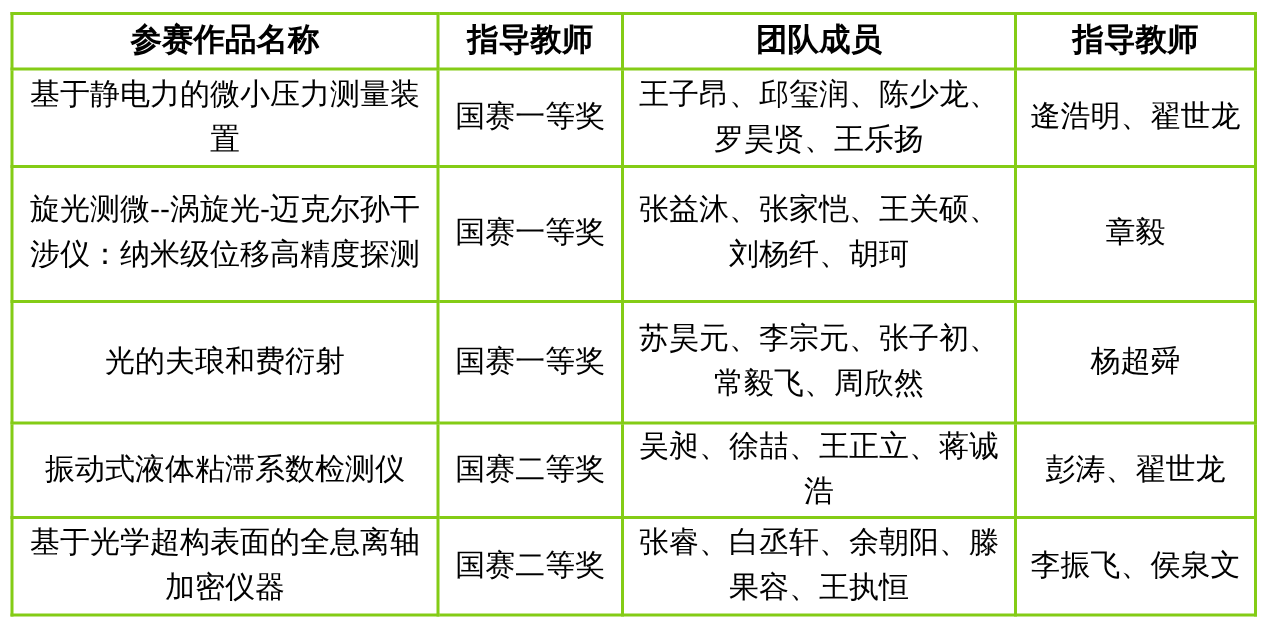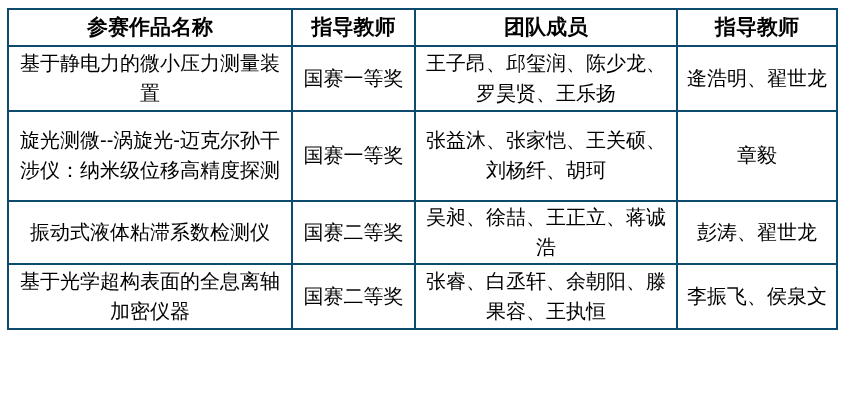--- a/index.html
+++ b/index.html
@@ -16,21 +16,21 @@
     padding: 8px 7px;
   }
   table.award-table {
     border-collapse: collapse;
     table-layout: fixed;
     width: 829px;
     color: #000000;
   }
   table.award-table th,
   table.award-table td {
-    border: 2px solid #0c4a6e;
+    border: 2px solid #84cc16;
     text-align: center;
     vertical-align: middle;
     padding: 1px 5px;
     box-sizing: border-box;
     overflow: hidden;
   }
   table.award-table th {
     font-size: 21px;
     font-weight: 700;
     line-height: 1.45;
@@ -77,20 +77,26 @@
         <td>国赛一等奖</td>
         <td>王子昂、邱玺润、陈少龙、罗昊贤、王乐扬</td>
         <td>逄浩明、翟世龙</td>
       </tr>
       <tr class="row-1">
         <td>旋光测微--涡旋光-迈克尔孙干涉仪：纳米级位移高精度探测</td>
         <td>国赛一等奖</td>
         <td>张益沐、张家恺、王关硕、刘杨纤、胡珂</td>
         <td>章毅</td>
       </tr>
+      <tr class="row-2">
+        <td>光的夫琅和费衍射</td>
+        <td>国赛一等奖</td>
+        <td>苏昊元、李宗元、张子初、常毅飞、周欣然</td>
+        <td>杨超舜</td>
+      </tr>
       <tr class="row-3">
         <td>振动式液体粘滞系数检测仪</td>
         <td>国赛二等奖</td>
         <td>吴昶、徐喆、王正立、蒋诚浩</td>
         <td>彭涛、翟世龙</td>
       </tr>
       <tr class="row-4">
         <td>基于光学超构表面的全息离轴加密仪器</td>
         <td>国赛二等奖</td>
         <td>张睿、白丞轩、余朝阳、滕果容、王执恒</td>

